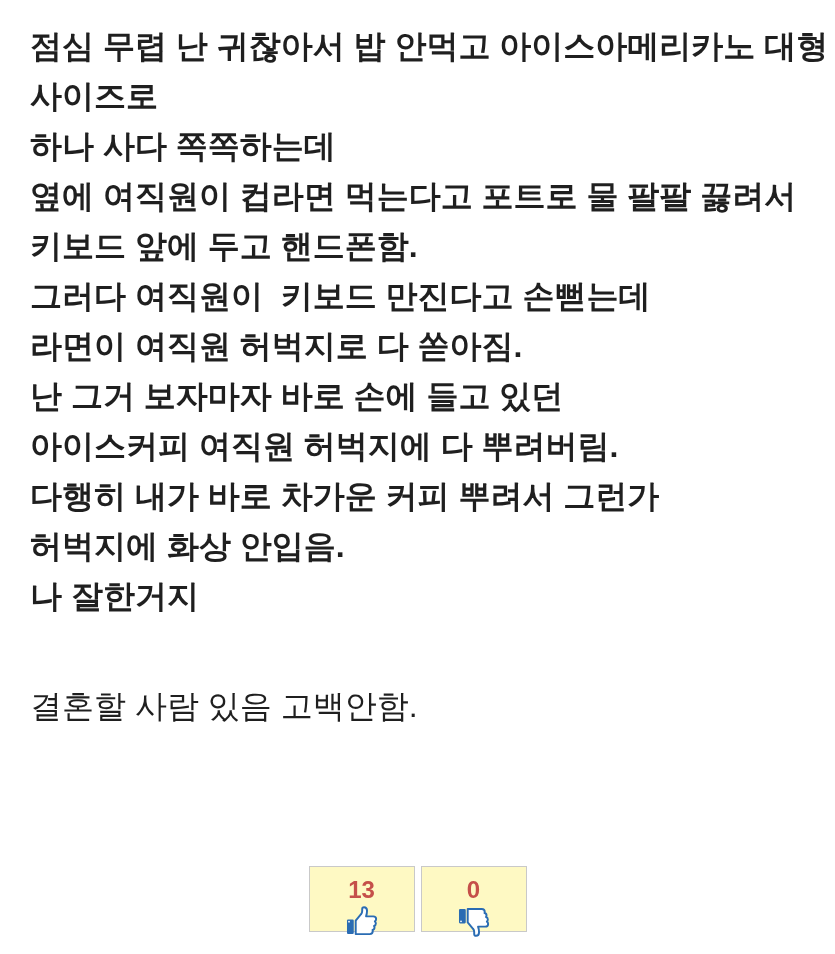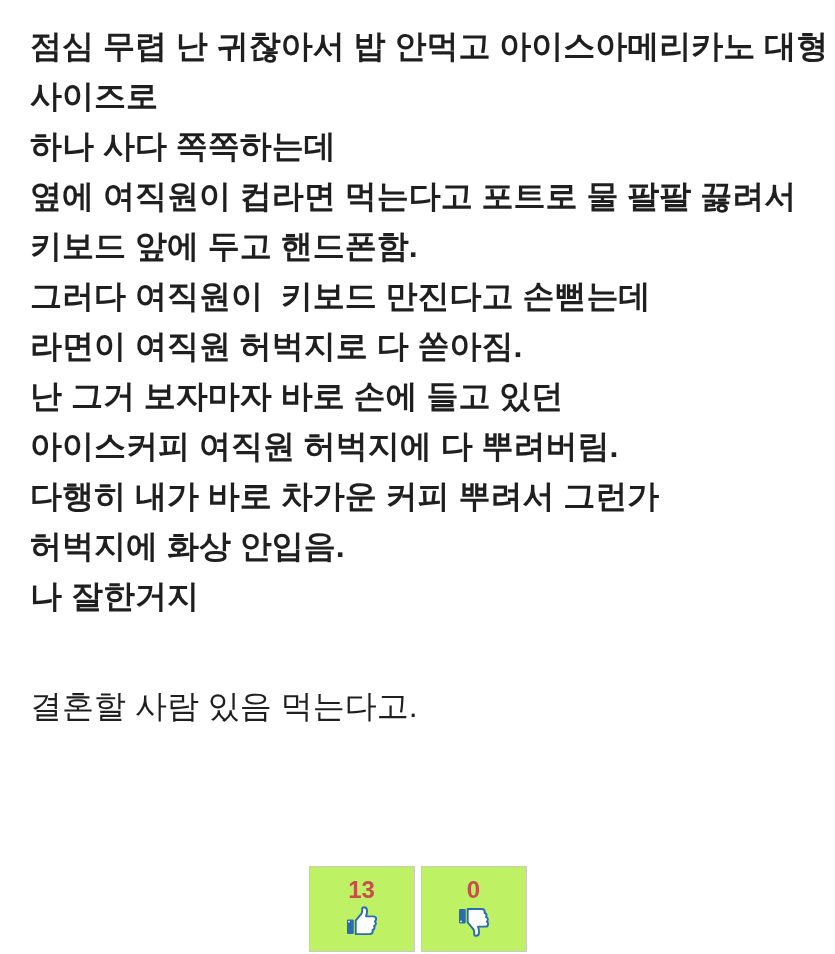--- a/index.html
+++ b/index.html
@@ -37,22 +37,22 @@
     white-space:pre;
   }
   .vote-row{
     position:absolute;
     top:866px;left:0;right:0;
     display:flex;
     justify-content:center;
     gap:6px;
   }
   .vote-btn{
-    width:106px;height:86px;
-    background:#bef264;
+    width:106px;height:66px;
+    background:#fef9c3;
     border:1px solid var(--button-border);
     display:flex;
     flex-direction:column;
     align-items:center;
     justify-content:flex-start;
     padding-top:11px;
     cursor:pointer;
     border-radius:0;
   }
   .vote-count{
@@ -81,21 +81,21 @@
 옆에 여직원이 컵라면 먹는다고 포트로 물 팔팔 끓려서
 키보드 앞에 두고 핸드폰함.
 그러다 여직원이  키보드 만진다고 손뻗는데
 라면이 여직원 허벅지로 다 쏟아짐.
 난 그거 보자마자 바로 손에 들고 있던
 아이스커피 여직원 허벅지에 다 뿌려버림.
 다행히 내가 바로 차가운 커피 뿌려서 그런가
 허벅지에 화상 안입음.
 나 잘한거지</div>
 
-  <div class="post-footer">결혼할 사람 있음 먹는다고.</div>
+  <div class="post-footer">결혼할 사람 있음 고백안함.</div>
 
   <div class="vote-row">
 
     <button class="vote-btn">
       <span class="vote-count">13</span>
       <span class="vote-icon">
         <svg viewBox="0 0 34 32" xmlns="http://www.w3.org/2000/svg">
           <rect x="1.5" y="14" width="7" height="15" rx="1.2" fill="currentColor"></rect>
           <circle cx="3.6" cy="16.2" r="0.9" fill="#ffffff"></circle>
           <path d="M10.5 29 L10.5 15 L16 8.5 C16.8 7.6 17.2 6.5 17.2 5.2 L17.2 3.2 C17.2 2.1 18 1.3 19.1 1.3 C20.9 1.3 22.2 2.8 22.2 5 C22.2 6.7 21.8 8.9 21.2 10.7 L28.6 10.7 C30.3 10.7 31.6 12 31.6 13.5 C31.6 14.5 31.1 15.4 30.3 15.9 C30.9 16.4 31.3 17.2 31.3 18.1 C31.3 19.3 30.5 20.3 29.4 20.6 C29.7 21.1 29.9 21.7 29.9 22.3 C29.9 23.5 29 24.5 27.9 24.7 C28 25.1 28.1 25.5 28.1 25.9 C28.1 27.6 26.7 29 25 29 Z" fill="#ffffff" stroke="currentColor" stroke-width="2" stroke-linejoin="round"></path>

